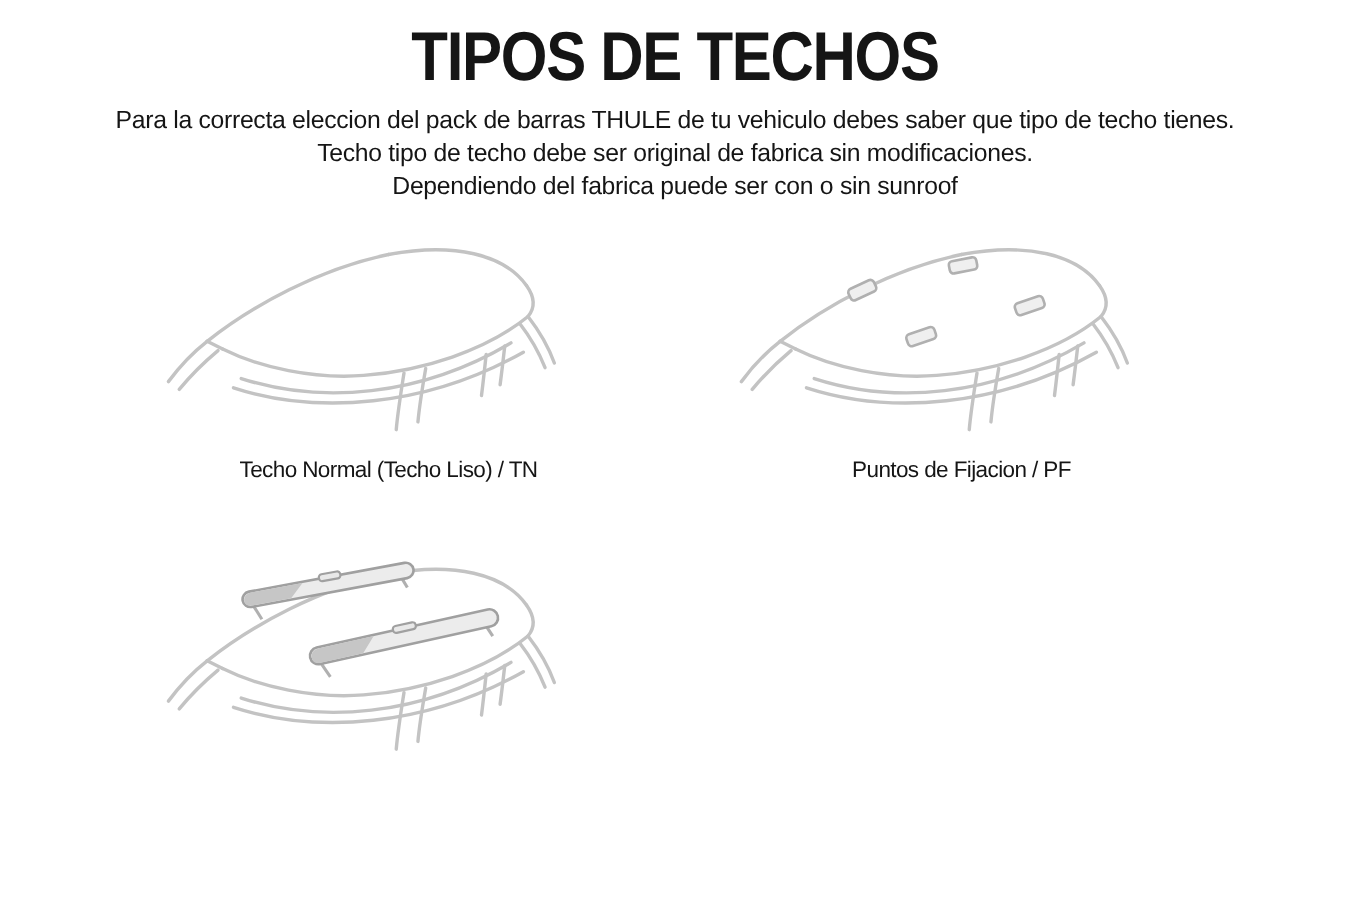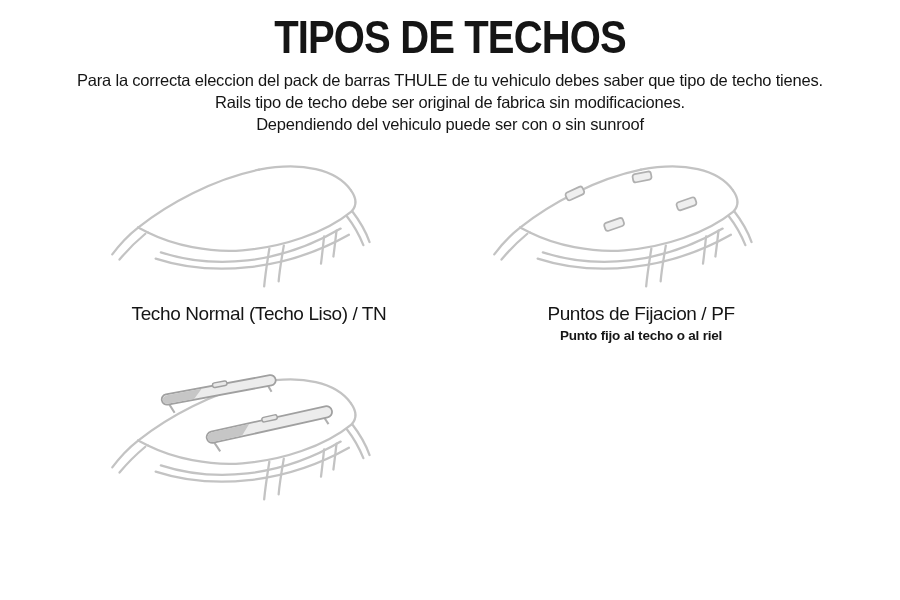--- a/index.html
+++ b/index.html
@@ -14,21 +14,21 @@
     white-space:nowrap;
   }
   .intro{margin-top:6px;font-size:16.5px;line-height:22px;letter-spacing:-0.2px;}
   .intro div{white-space:nowrap;}
   .types-grid{
     width:764px;margin:16px auto 0;display:grid;
     grid-template-columns:382px 382px;row-gap:20px;
   }
   .type-cell{display:flex;flex-direction:column;align-items:center;}
   .type-cell svg{display:block;width:310px;height:150px;}
-  .type-label{font-size:19px;line-height:26px;letter-spacing:-0.4px;white-space:nowrap;}
+  .type-label{font-size:15px;line-height:26px;letter-spacing:-0.4px;white-space:nowrap;}
   .type-sublabel{font-size:13.5px;font-weight:700;line-height:17px;min-height:17px;letter-spacing:-0.2px;white-space:nowrap;}
 </style>
 </head>
 <body>
 
 <svg width="0" height="0" style="position:absolute" aria-hidden="true">
   <defs>
     <g id="roof-base" fill="none" stroke="#c3c3c3" stroke-width="2.2" stroke-linecap="round" stroke-linejoin="round">
 
       <path d="M 33,74 C 62,51 106,27 150,18"></path>
@@ -54,22 +54,22 @@
     </g>
   </defs>
 </svg>
 
 <div class="canvas">
 
   <div class="title">TIPOS DE TECHOS</div>
 
   <div class="intro">
     <div>Para la correcta eleccion del pack de barras THULE de tu vehiculo debes saber que tipo de techo tienes.</div>
-    <div>Rails tipo de techo debe ser original de fabrica sin modificaciones.</div>
-    <div>Dependiendo del vehiculo puede ser con o sin sunroof</div>
+    <div>Techo tipo de techo debe ser original de fabrica sin modificaciones.</div>
+    <div>Dependiendo del fabrica puede ser con o sin sunroof</div>
   </div>
 
   <div class="types-grid">
 
     <div class="type-cell">
       <svg viewBox="0 0 300 145">
         <use href="#roof-base"></use>
       </svg>
       <div class="type-label">Techo Normal (Techo Liso) / TN</div>
       <div class="type-sublabel"></div>
@@ -87,21 +87,20 @@
             </g>
           <g transform="translate(124,71) rotate(-19)">
               <rect x="-9.5" y="-4" width="19" height="8" rx="2.5"></rect>
             </g>
           <g transform="translate(194,51) rotate(-19)">
               <rect x="-9.5" y="-4" width="19" height="8" rx="2.5"></rect>
             </g>
         </g>
       </svg>
       <div class="type-label">Puntos de Fijacion / PF</div>
-      <div class="type-sublabel">Punto fijo al techo o al riel</div>
     </div>
 
 
     <div class="type-cell">
       <svg viewBox="0 0 300 145">
         <use href="#roof-base"></use>
         <g transform="translate(111,25) rotate(-10.5)">
           <path d="M -50,4 L -46,14" stroke="#b0b0b0" stroke-width="2" fill="none"></path>
           <path d="M 47,3 L 50,11" stroke="#b0b0b0" stroke-width="2" fill="none"></path>
           <rect x="-56" y="-5" width="112" height="10" rx="5" fill="#ececec" stroke="#a0a0a0" stroke-width="1.7"></rect>

